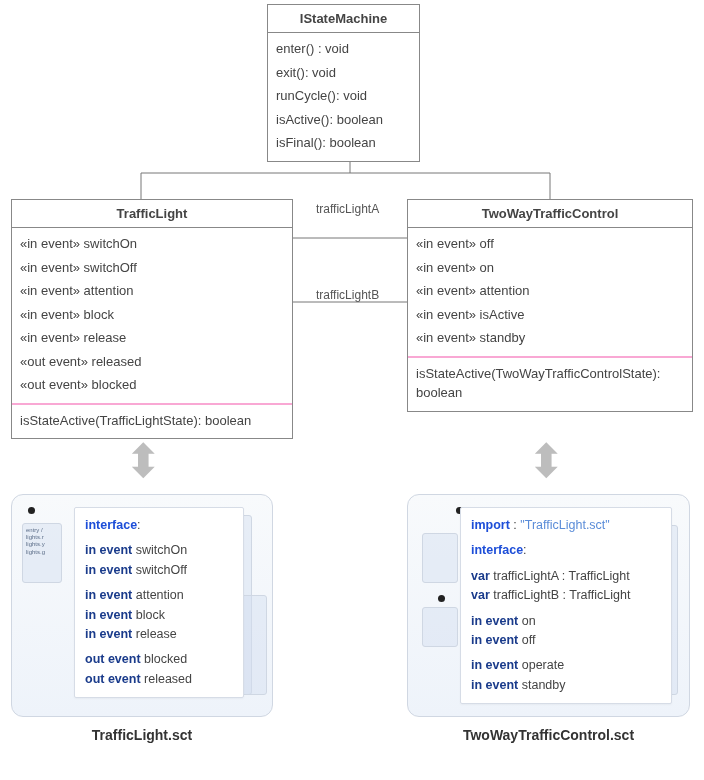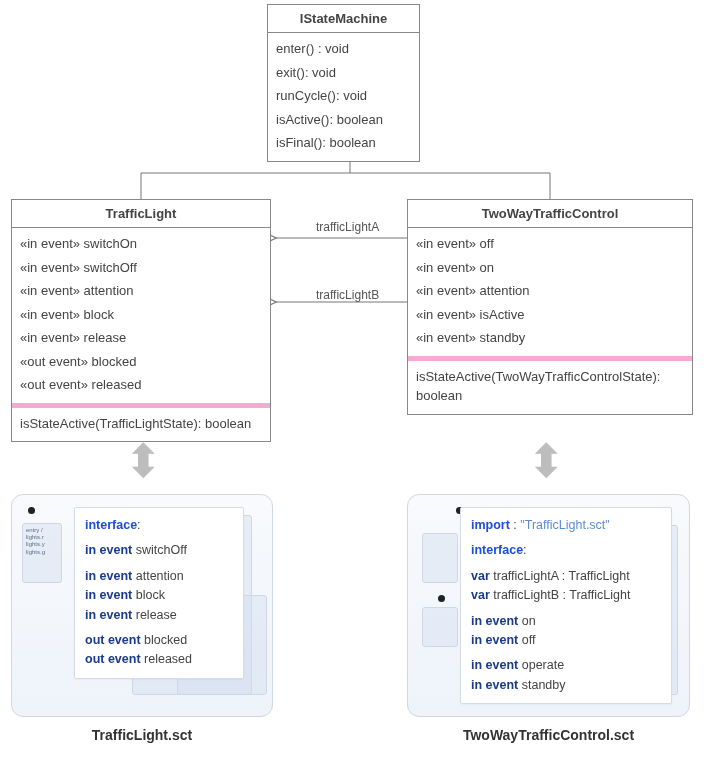--- a/index.html
+++ b/index.html
@@ -18,36 +18,36 @@
     background: #fff;
   }
   .uml-title {
     font-weight: 600;
     text-align: center;
     padding: 6px 8px;
     border-bottom: 1px solid #888;
   }
   .uml-section {
     padding: 4px 8px 6px 8px;
-    border-bottom: 5px solid #f9a8d4;
+    border-bottom: 2px solid #f9a8d4;
   }
   .uml-section:last-child { border-bottom: none; }
   .uml-row { padding: 2px 0; line-height: 1.5; }
 
   
   #iface-parent { left: 267px; top: 4px; width: 153px; }
-  #traffic-light { left: 11px; top: 199px; width: 260px; }
+  #traffic-light { left: 11px; top: 199px; width: 282px; }
   #two-way { left: 407px; top: 199px; width: 286px; }
 
   .assoc-label {
     position: absolute;
     font-size: 12px;
     color: #555;
   }
-  #lblA { left: 316px; top: 220px; }
+  #lblA { left: 316px; top: 202px; }
   #lblB { left: 316px; top: 288px; }
 
   
   .dbl-arrow {
     position: absolute;
     font-size: 46px;
     color: #bdbdbd;
     line-height: 1;
   }
   #arr1 { left: 124px; top: 438px; }
@@ -147,22 +147,22 @@
 </div>
 
 <div id="traffic-light" class="uml-box">
   <div class="uml-title">TrafficLight</div>
   <div class="uml-section">
     <div class="uml-row">«in event» switchOn</div>
     <div class="uml-row">«in event» switchOff</div>
     <div class="uml-row">«in event» attention</div>
     <div class="uml-row">«in event» block</div>
     <div class="uml-row">«in event» release</div>
+    <div class="uml-row">«out event» released</div>
     <div class="uml-row">«out event» blocked</div>
-    <div class="uml-row">«out event» released</div>
   </div>
   <div class="uml-section">
     <div class="uml-row">isStateActive(TrafficLightState): boolean</div>
   </div>
 </div>
 
 <div id="two-way" class="uml-box">
   <div class="uml-title">TwoWayTrafficControl</div>
   <div class="uml-section">
     <div class="uml-row">«in event» off</div>
@@ -184,20 +184,21 @@
 
 <div id="panel1" class="editor-panel">
   <div class="editor-dot" style="left:16px; top:12px;"></div>
   <div class="editor-bg-tile" style="left:10px; top:28px; width:40px; height:60px; font-size:6px; color:#5b6d88; padding:3px; line-height:1.2;">entry /<br>lights.r<br>lights.y<br>lights.g</div>
   <div class="editor-bg-tile" style="left:120px; top:20px; width:120px; height:180px;"></div>
   <div class="editor-bg-tile" style="left:165px; top:100px; width:90px; height:100px;"></div>
 
   <div class="code-block" style="margin-left:40px; width:170px;">
     <div class="code-row"><span class="kw">interface</span>:</div>
     <div style="height:6px"></div>
+    <div class="code-row"><span class="kw2">in event</span> <span>switchOn</span></div>
     <div class="code-row"><span class="kw2">in event</span> <span>switchOff</span></div>
     <div style="height:6px"></div>
     <div class="code-row"><span class="kw2">in event</span> <span>attention</span></div>
     <div class="code-row"><span class="kw2">in event</span> <span>block</span></div>
     <div class="code-row"><span class="kw2">in event</span> <span>release</span></div>
     <div style="height:6px"></div>
     <div class="code-row"><span class="kw2">out event</span> <span>blocked</span></div>
     <div class="code-row"><span class="kw2">out event</span> <span>released</span></div>
   </div>
 </div>

